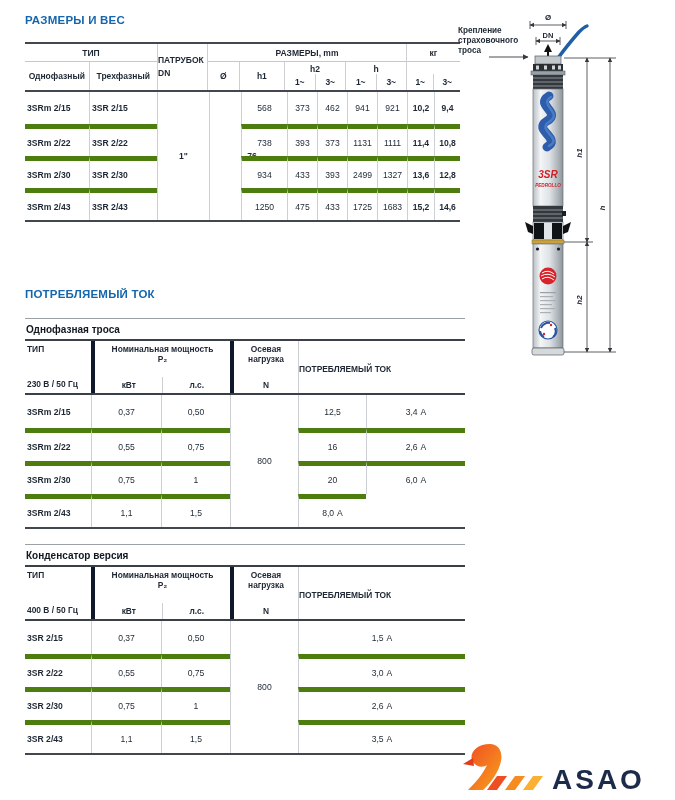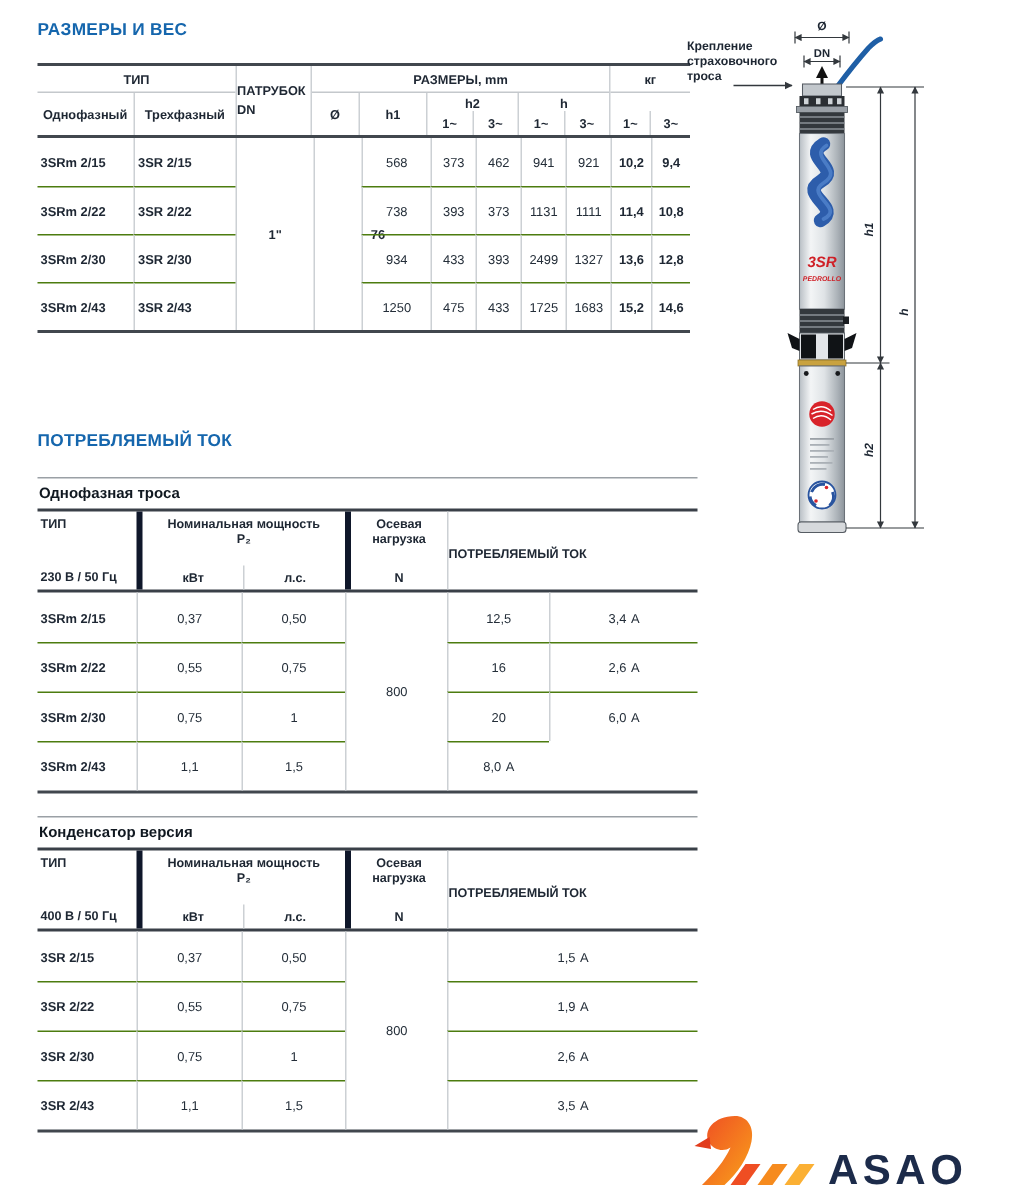--- a/index.html
+++ b/index.html
@@ -7,21 +7,21 @@
     position:relative; width:675px; height:800px; background:#ffffff;
     font-family:"Liberation Sans", sans-serif; color:#1e2733; overflow:hidden;
   }
   .sec-title { position:absolute; font-size:11.5px; font-weight:bold; color:#1566ad; letter-spacing:.2px; }
 
   
   .td { display:flex; align-items:center; justify-content:center; font-size:8.6px; color:#242e39; }
   .td.l { justify-content:flex-start; padding-left:2px; font-weight:bold; color:#1e2733; }
   .td.b { font-weight:bold; color:#1e2733; }
   .vl { border-left:1px solid #ccd0d4; }
-  .ht { border-top:1px solid #4d7c0f; }
+  .ht { border-top:5px solid #4d7c0f; }
   .unit { margin-left:3px; }
 
   
   .t1 { position:absolute; left:25px; top:42px; width:435px; }
   .t1-head { display:flex; border-top:2px solid #41474e; border-bottom:2px solid #41474e; font-weight:bold; font-size:8.5px; }
   .hc { display:flex; flex-direction:column; }
   .hr1 { height:17px; display:flex; align-items:center; justify-content:center; border-bottom:1px solid #c4c8cc; }
   .hr2 { height:28px; display:flex; }
   .hcell { display:flex; align-items:center; justify-content:center; }
   .pstack { height:45px; display:flex; flex-direction:column; justify-content:center; gap:3px; }
@@ -363,21 +363,21 @@
       <div class="td vl">0,50</div>
       <div class="td vl">
           <span class="b">1,5</span>
           <span class="unit">A</span>
         </div>
 
       <div class="td l ht">3SR 2/22</div>
       <div class="td vl ht">0,55</div>
       <div class="td vl ht">0,75</div>
       <div class="td vl ht">
-          <span class="b">1,9</span>
+          <span class="b">3,0</span>
           <span class="unit">A</span>
         </div>
 
       <div class="td l ht">3SR 2/30</div>
       <div class="td vl ht">0,75</div>
       <div class="td vl ht">1</div>
       <div class="td vl ht">
           <span class="b">2,6</span>
           <span class="unit">A</span>
         </div>

